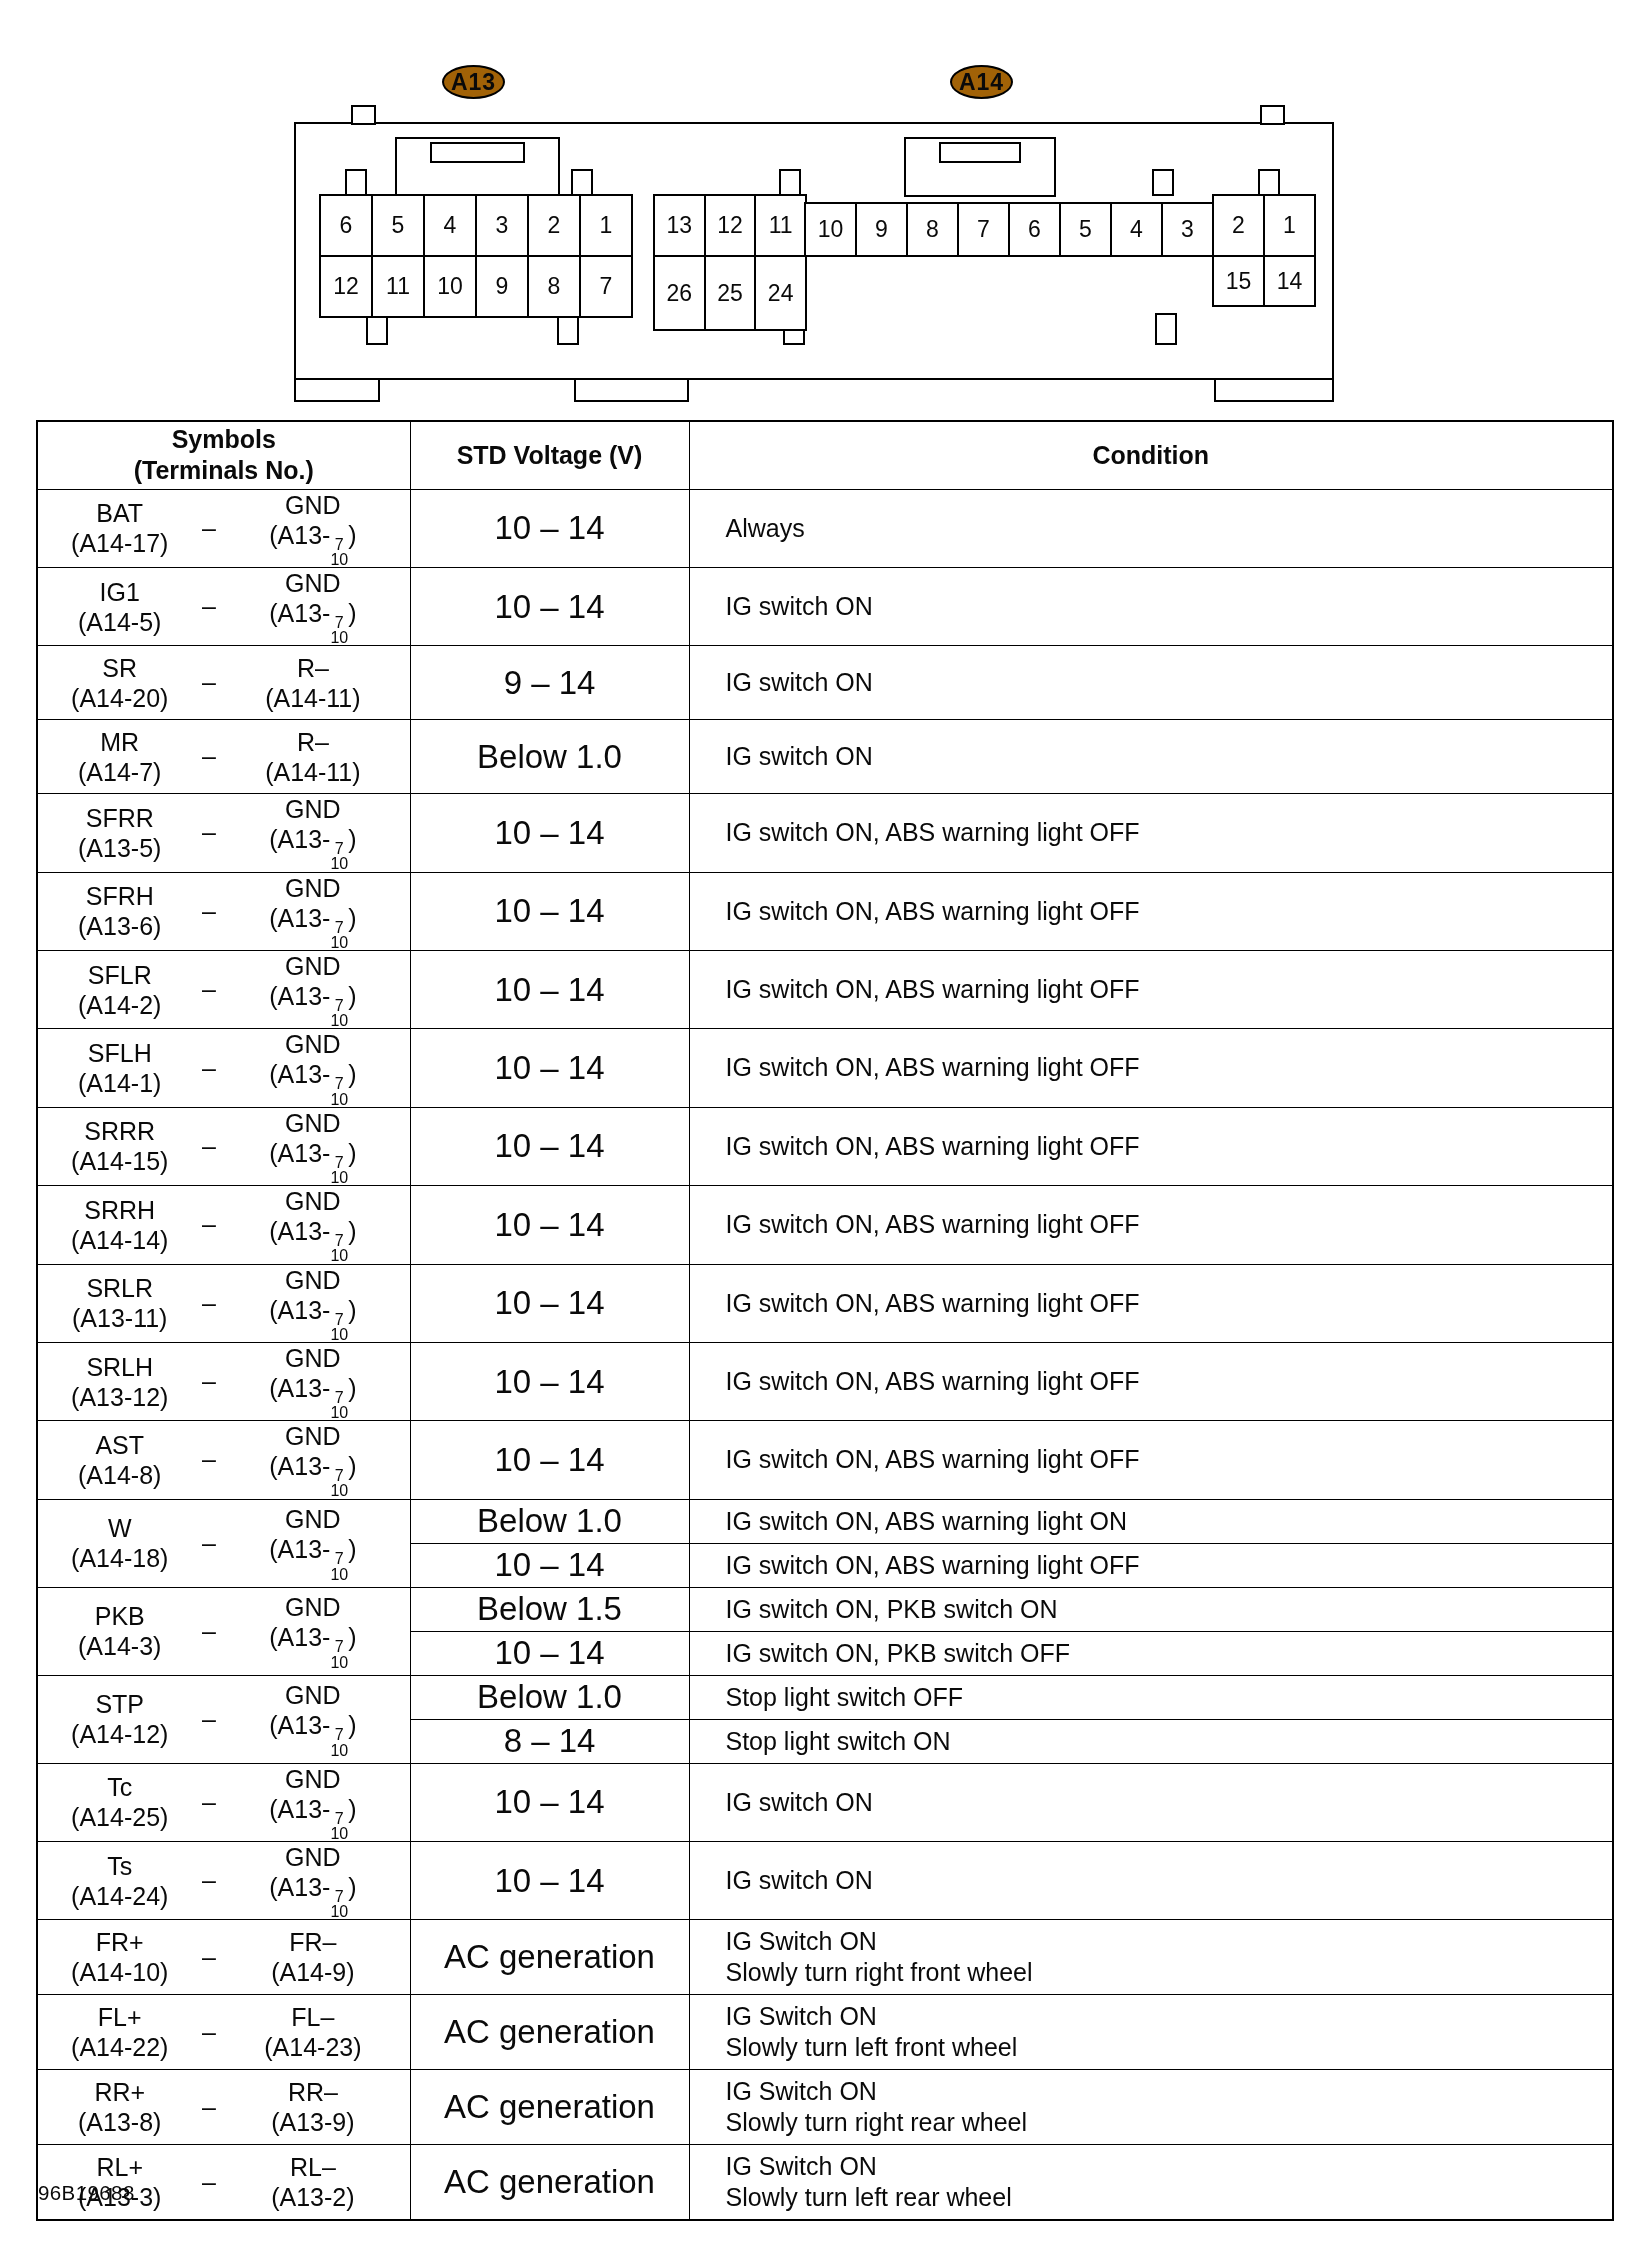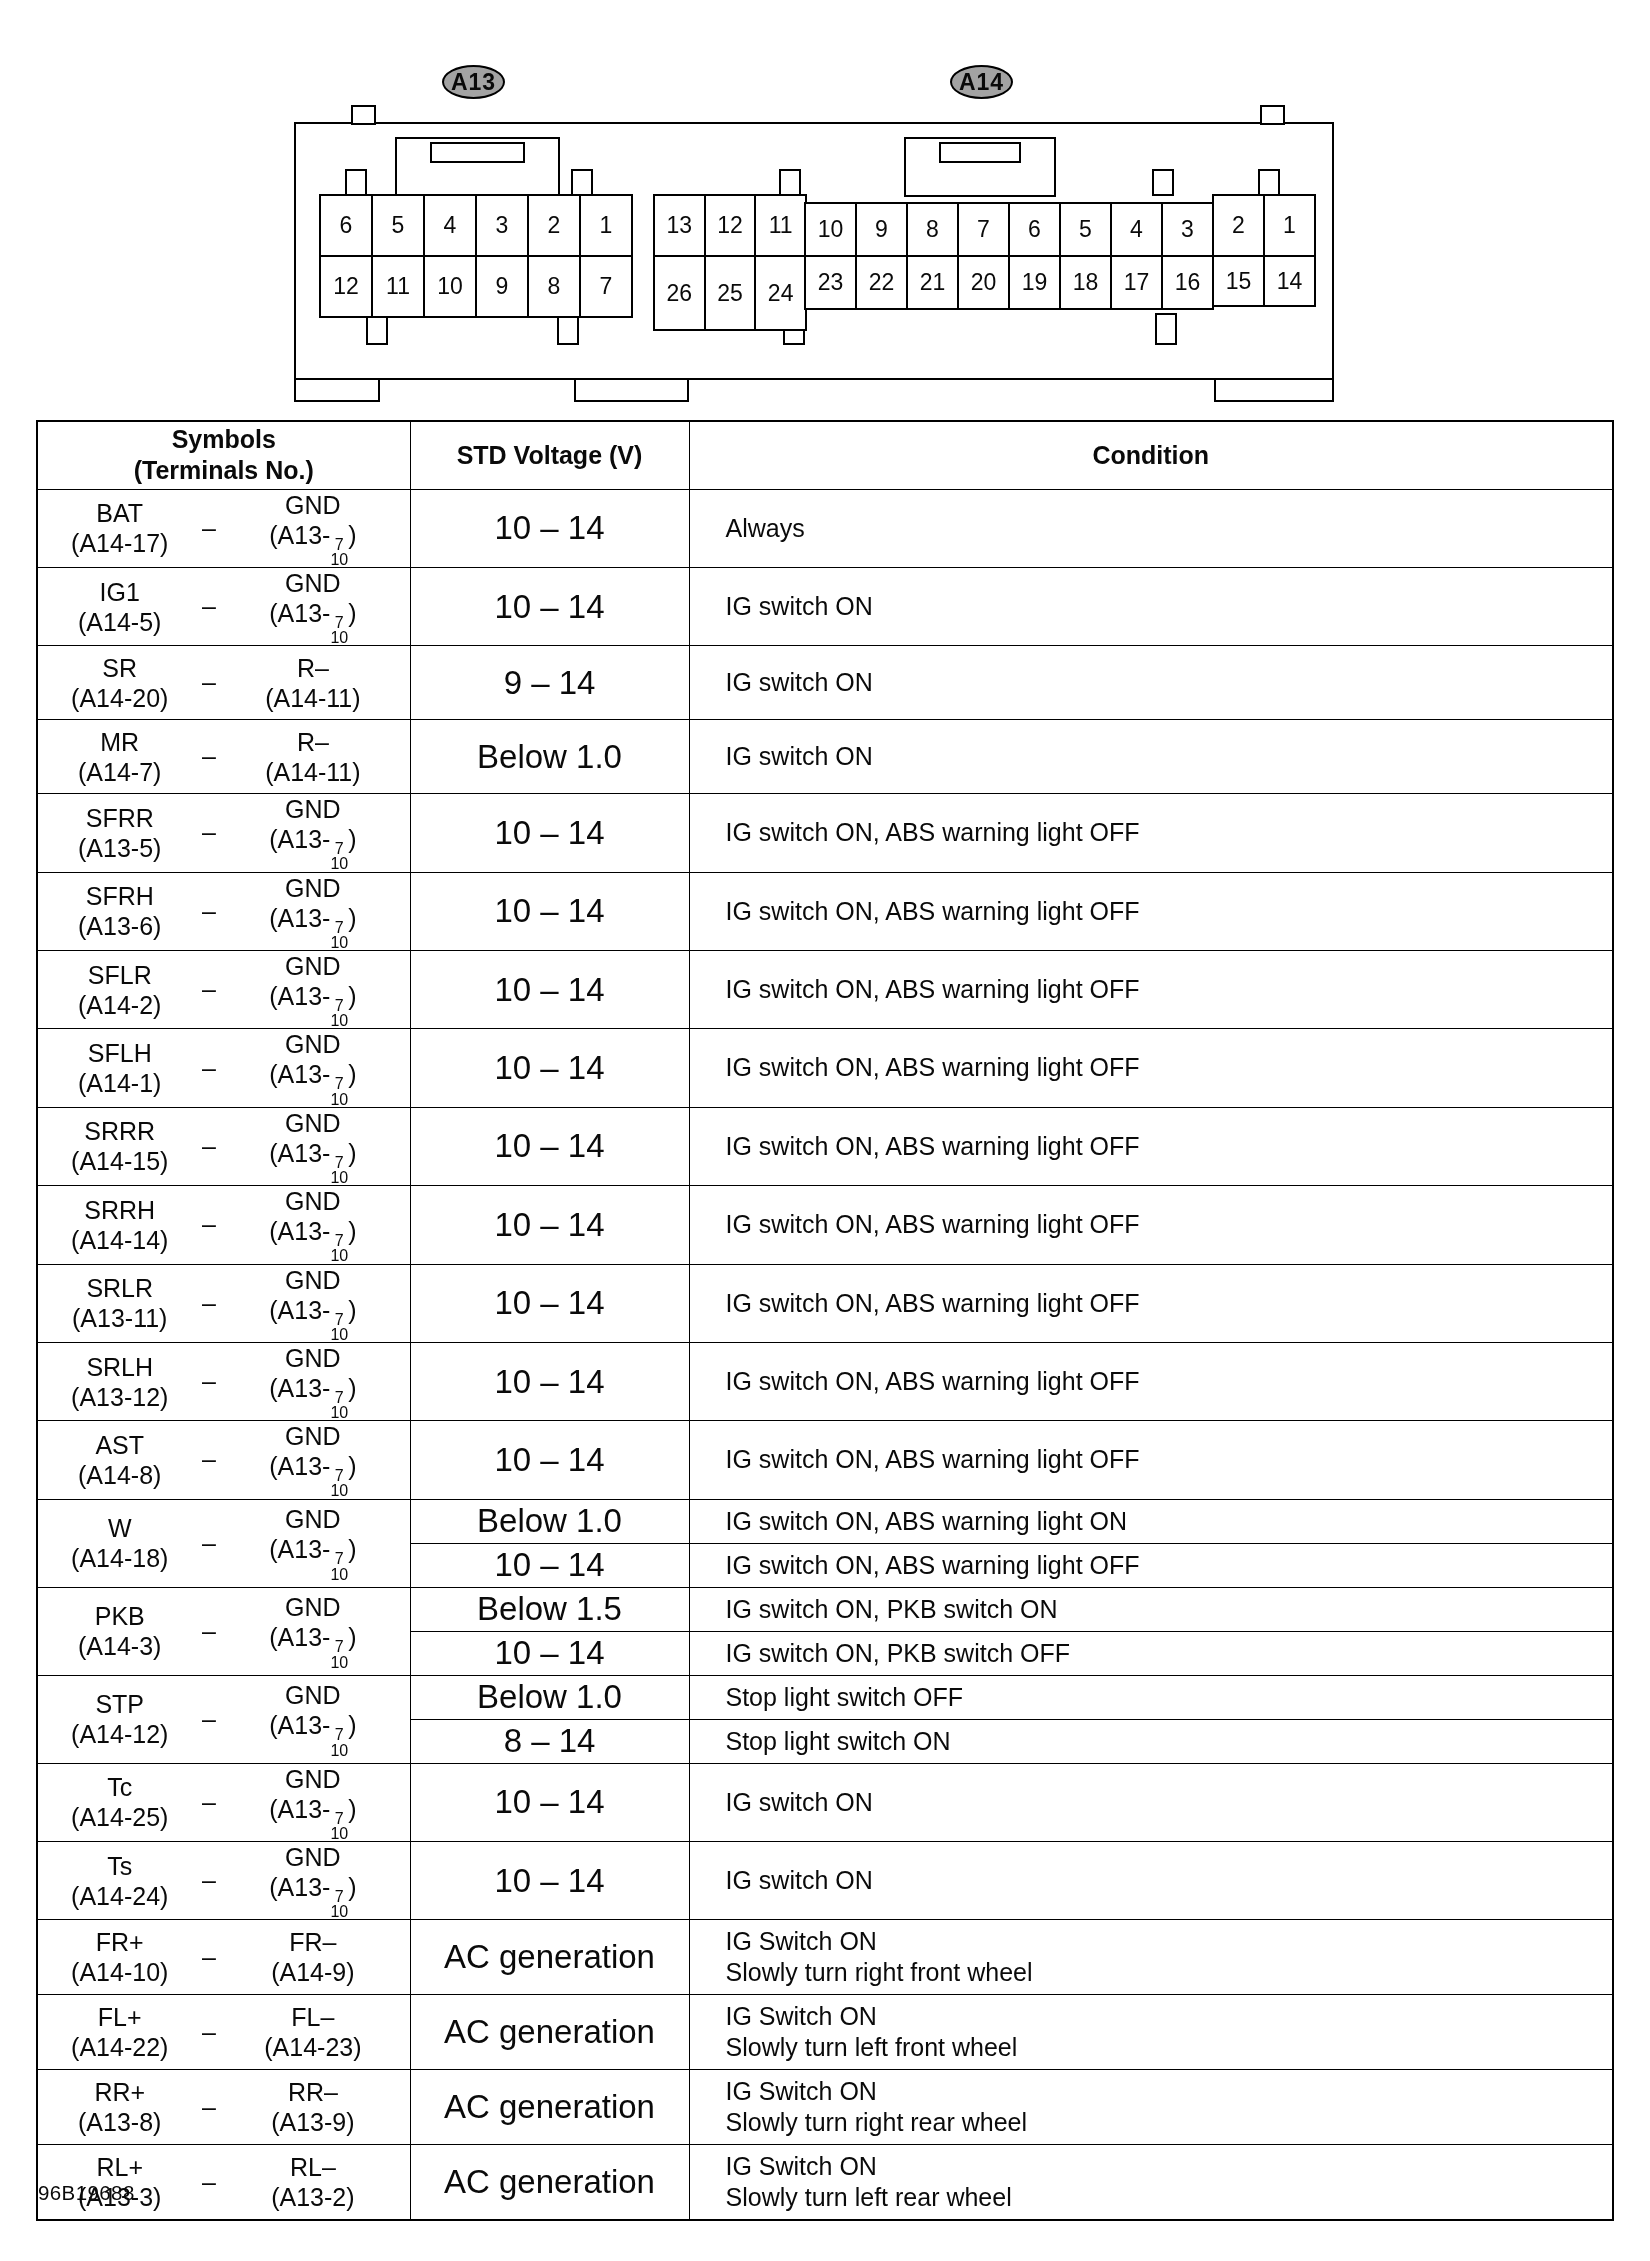--- a/index.html
+++ b/index.html
@@ -22,21 +22,21 @@
     position: absolute;
     box-sizing: border-box;
     background: #ffffff;
     border: 2.6px solid #000;
   }
   .oval {
     position: absolute;
     box-sizing: border-box;
     border: 2.6px solid #000;
     border-radius: 50%;
-    background: #a3a3a3;
+    background: #a16207;
     display: flex;
     align-items: center;
     justify-content: center;
     font-weight: 700;
     font-size: 23px;
     letter-spacing: 0.9px;
   }
   .pin-table {
     position: absolute;
     border-collapse: collapse;
@@ -172,30 +172,20 @@
         <tr style="height: 53px;">
           <td>10</td>
           <td>9</td>
           <td>8</td>
           <td>7</td>
           <td>6</td>
           <td>5</td>
           <td>4</td>
           <td>3</td>
         </tr>
-        <tr style="height: 53px;">
-          <td>23</td>
-          <td>22</td>
-          <td>21</td>
-          <td>20</td>
-          <td>19</td>
-          <td>18</td>
-          <td>17</td>
-          <td>16</td>
-        </tr>
       </tbody>
     </table>
   <table class="pin-table" id="a14-grid-c">
       <tbody>
         <tr style="height: 61px;">
           <td>2</td>
           <td>1</td>
         </tr>
         <tr style="height: 50px;">
           <td>15</td>

